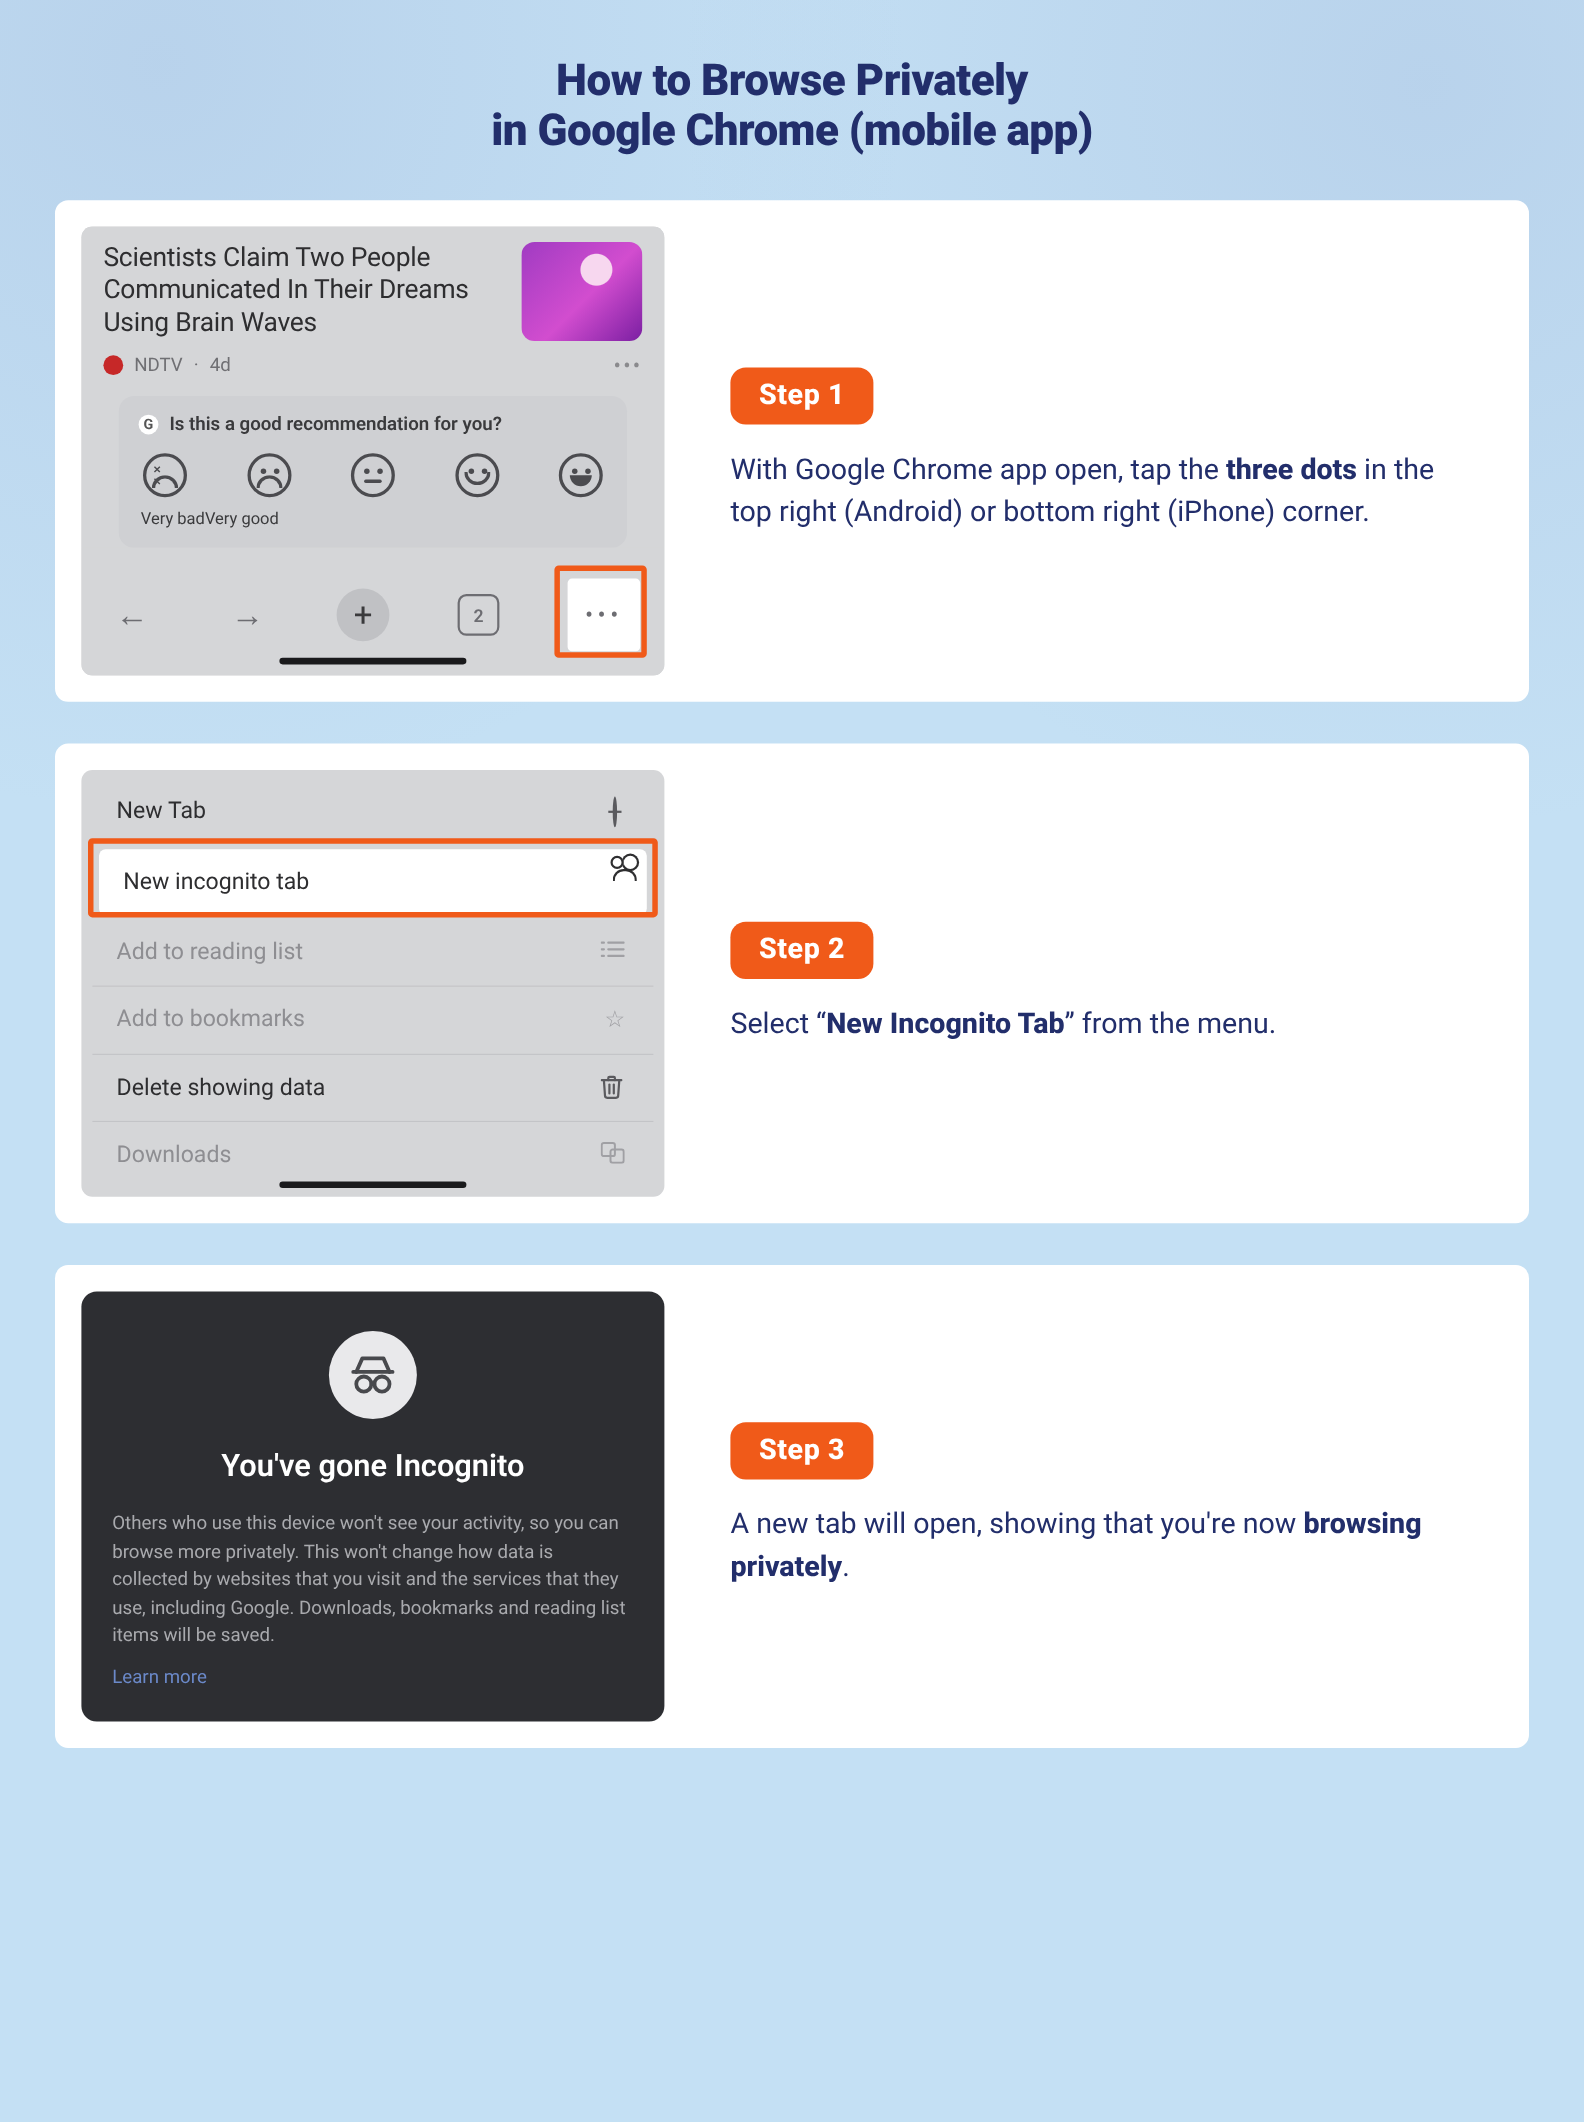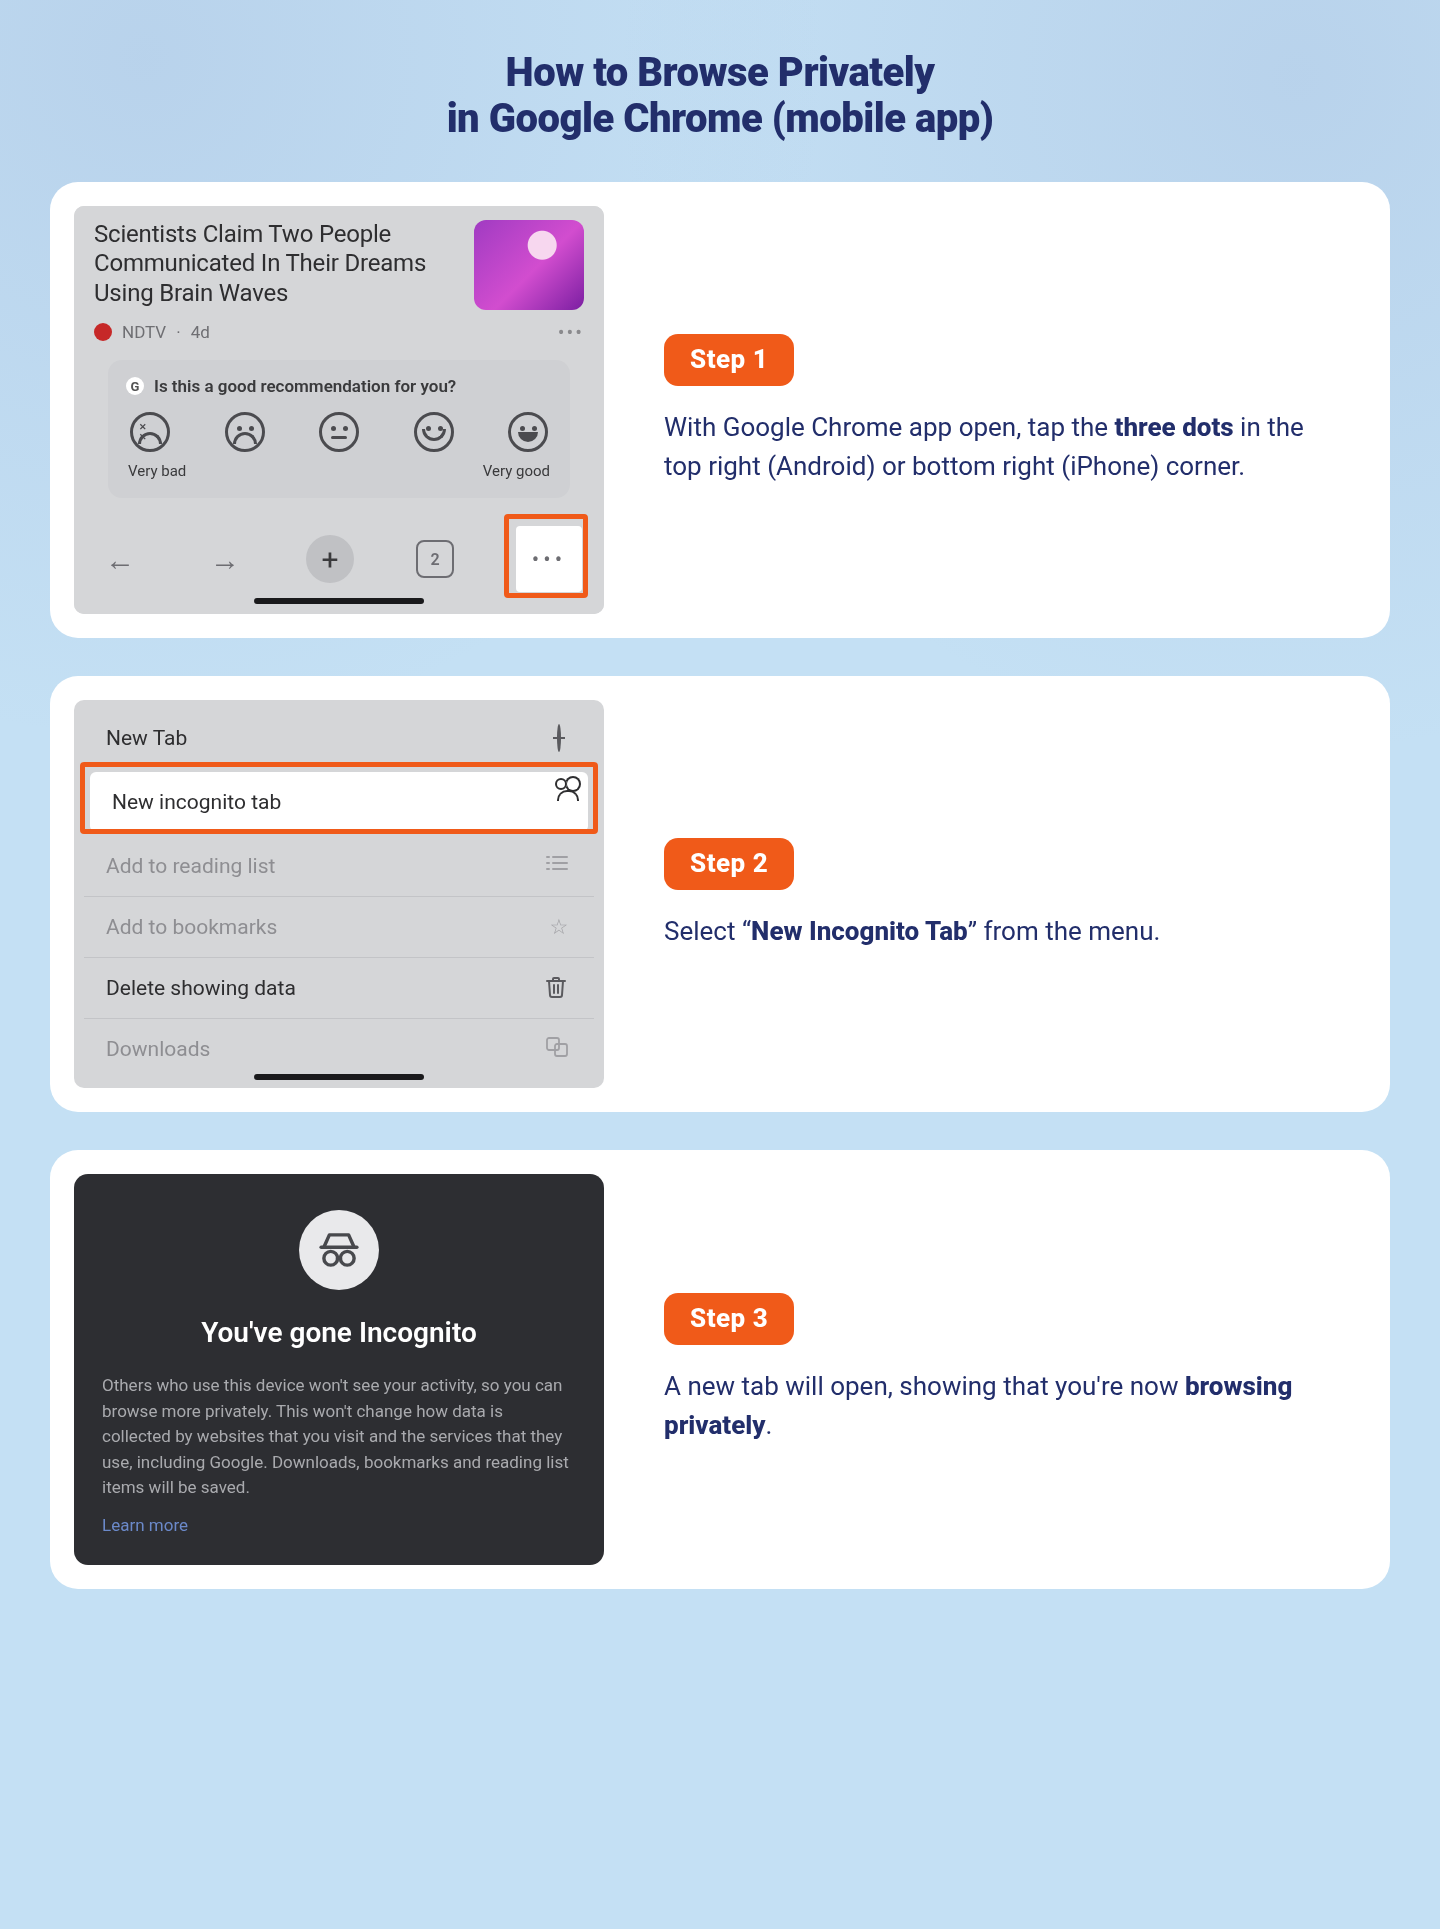--- a/index.html
+++ b/index.html
@@ -11,21 +11,21 @@
     --shot-dim:#d5d6d8;
     --shot-text:#2e2e30;
     --shot-muted:#6f6f73;
     --dark-pane:#2d2e32;
     --dark-text:#cfcfd2;
     --link:#6b89c9;
   }
   html,body{margin:0;padding:0;background:var(--bg);font-family:-apple-system,BlinkMacSystemFont,"Segoe UI",Roboto,Helvetica,Arial,sans-serif;}
   .page{width:1440px;min-height:1929px;box-sizing:border-box;padding:50px 50px 60px;background:var(--bg);background-image:radial-gradient(circle at 10% 3%, rgba(150,170,210,.25) 0, transparent 30%), radial-gradient(circle at 90% 4%, rgba(150,170,210,.25) 0, transparent 30%);}
   h1.title{font-size:40px;line-height:1.15;font-weight:900;letter-spacing:-0.5px;color:var(--navy);text-align:center;margin:0 auto 40px;max-width:1100px;}
-  .step-card{background:var(--card);border-radius:28px;padding:24px;display:flex;align-items:center;gap:60px;margin-bottom:38px;}
+  .step-card{background:var(--card);border-radius:12px;padding:24px;display:flex;align-items:center;gap:60px;margin-bottom:38px;}
   .shot-col{width:530px;flex:0 0 530px;}
   .text-col{flex:1;padding-right:30px;}
   .badge{display:inline-block;background:var(--orange);color:#fff;font-weight:800;font-size:26px;padding:10px 26px 12px;border-radius:14px;margin-bottom:22px;letter-spacing:.5px;}
   .desc{font-size:26px;line-height:1.5;color:var(--navy);}
   .desc b{font-weight:800;}
 
   
   .shot1{background:var(--shot-dim);border-radius:10px;padding:0;position:relative;overflow:hidden;}
   .shot1 .feedcard{background:var(--shot-dim);padding:14px 20px 0;}
   .shot1 .headline-row{display:flex;gap:14px;align-items:flex-start;}
@@ -43,21 +43,21 @@
   .shot1 .faces{display:flex;justify-content:space-between;margin-top:16px;padding:0 4px;}
   .face{width:40px;height:40px;border-radius:50%;border:3px solid #4b4b4f;position:relative;box-sizing:border-box;}
   .face::before,.face::after{content:"";position:absolute;background:#4b4b4f;}
   .face.eyes::before{width:5px;height:5px;border-radius:50%;top:11px;left:9px;box-shadow:12px 0 #4b4b4f;}
   .face.e-x::before{content:"✕ ✕";background:none;font-size:9px;color:#4b4b4f;top:7px;left:6px;letter-spacing:4px;font-weight:700;}
   .mouth{position:absolute;left:50%;transform:translateX(-50%);background:none;}
   .mouth.sad{width:18px;height:9px;border:3px solid #4b4b4f;border-bottom:none;border-radius:18px 18px 0 0;bottom:5px;}
   .mouth.flat{width:16px;height:3px;background:#4b4b4f;bottom:10px;border-radius:2px;}
   .mouth.happy{width:18px;height:9px;border:3px solid #4b4b4f;border-top:none;border-radius:0 0 18px 18px;bottom:8px;}
   .mouth.vhappy{width:20px;height:10px;background:#4b4b4f;border-radius:0 0 20px 20px;bottom:7px;}
-  .shot1 .labels{display:flex;justify-content:space-between;margin-top:10px;font-size:15px;color:#3a3a3c;padding:0 2px;}
+  .shot1 .labels{display:flex;justify-content:flex-start;margin-top:10px;font-size:15px;color:#3a3a3c;padding:0 2px;}
   .shot1 .toolbar{display:flex;align-items:center;justify-content:space-between;padding:28px 22px 22px;background:var(--shot-dim);}
   .tb-btn{width:48px;height:48px;display:flex;align-items:center;justify-content:center;color:#6d6d72;}
   .tb-arrow{font-size:30px;}
   .tb-plus{width:48px;height:48px;border-radius:50%;background:#c0c1c4;font-size:30px;color:#3a3a3c;}
   .tb-tabs{width:34px;height:34px;border:2.5px solid #6d6d72;border-radius:8px;display:flex;align-items:center;justify-content:center;font-size:16px;font-weight:600;color:#6d6d72;}
   .tb-dots-wrap{position:relative;}
   .tb-dots{width:66px;height:66px;background:#fff;border-radius:4px;display:flex;align-items:center;justify-content:center;letter-spacing:4px;font-size:22px;color:#6d6d72;}
   .highlight-box{position:absolute;border:5px solid var(--orange);border-radius:4px;}
   .shot1 .highlight-box{right:16px;bottom:16px;width:74px;height:74px;}
   .homebar{position:absolute;left:50%;transform:translateX(-50%);bottom:10px;width:170px;height:6px;border-radius:6px;background:#1a1a1c;}

